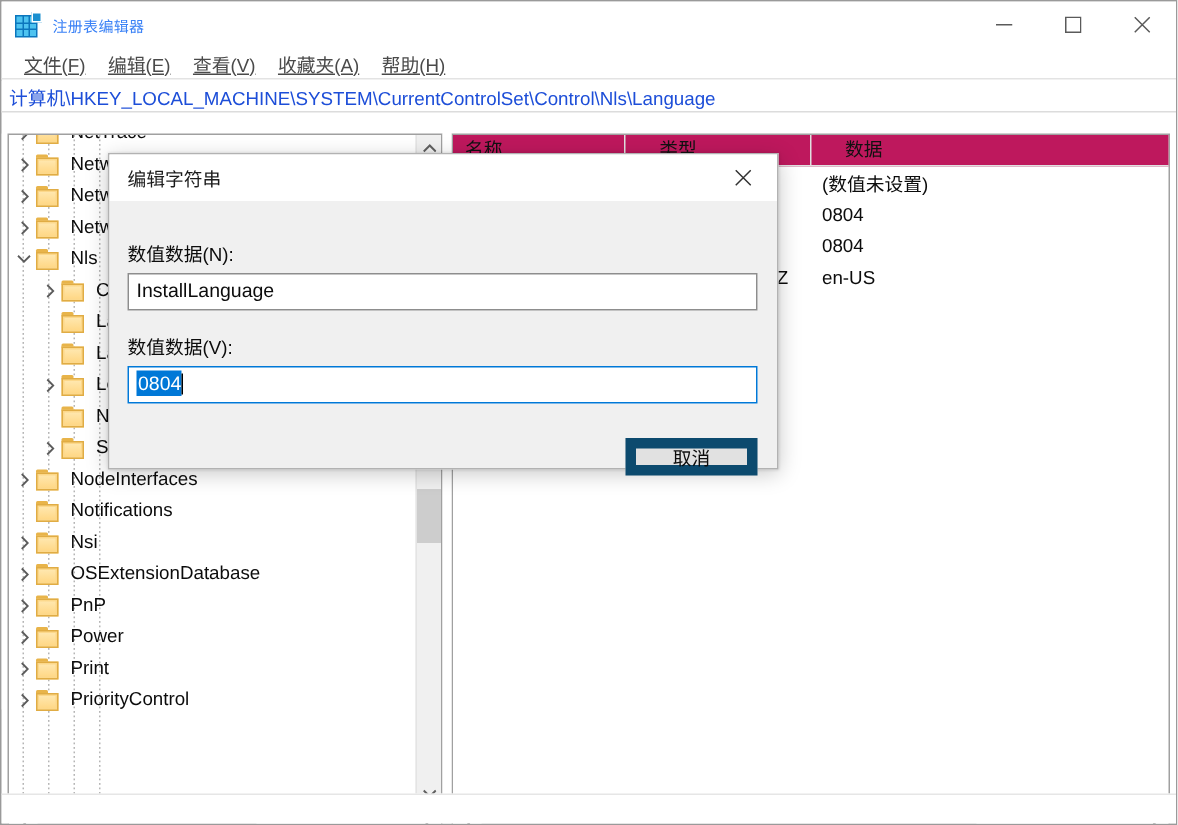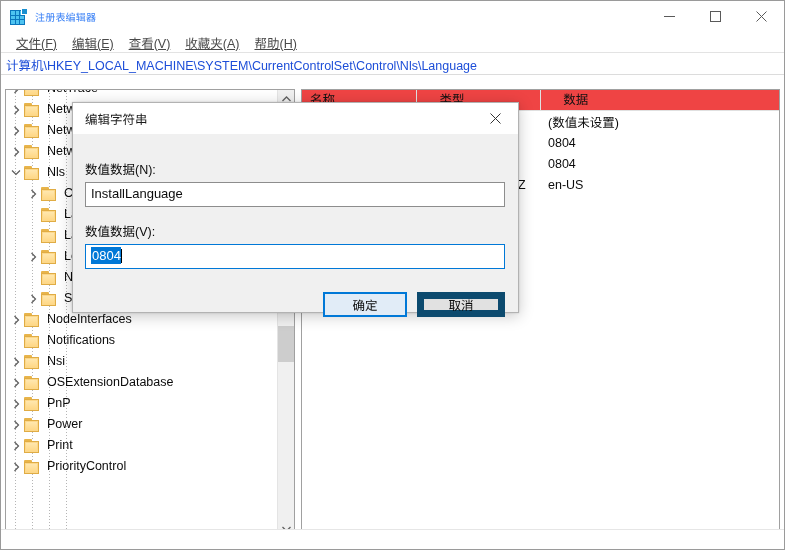--- a/index.html
+++ b/index.html
@@ -203,21 +203,21 @@
   .list-pane {
     position: absolute; left: 300px; top: 0;
     width: 479px; height: 465px;
     background: #ffffff;
     border: 1px solid #a0a0a0;
     overflow: hidden;
   }
   .list-header {
     position: absolute; left: 0; top: 0;
     width: 479px; height: 21px;
-    background: #ef4444;
+    background: #be185d;
     border-bottom: 1px solid #e0e0e0;
     display: flex;
     gap: 14px;
   }
   .col {
     font-size: 12.5px; color: #111;
     padding-left: 8px; line-height: 21px;
     border-right: 1px solid #e0e0e0;
     white-space: nowrap; overflow: hidden;
   }
@@ -691,19 +691,18 @@
 
     <div class="dlg-body">
       <div class="dlg-label" style="left:12px; top:25px;">数值数据(N):</div>
 
       <div class="dlg-input" style="left:12px; top:48px; width:420px; height:25px;">InstallLanguage</div>
 
       <div class="dlg-label" style="left:12px; top:87px;">数值数据(V):</div>
 
       <div class="dlg-input focused" style="left:12px; top:110px; width:420px; height:25px;"><span class="sel">0804</span><span class="caret"></span></div>
 
-      <div class="dlg-btn default" style="left:250px; top:158px; width:84px;">确定</div>
 
       <div class="dlg-btn" style="left:344px; top:158px; width:88px;">取消</div>
     </div>
   </div>
 
 </div>
 
 </body></html>

